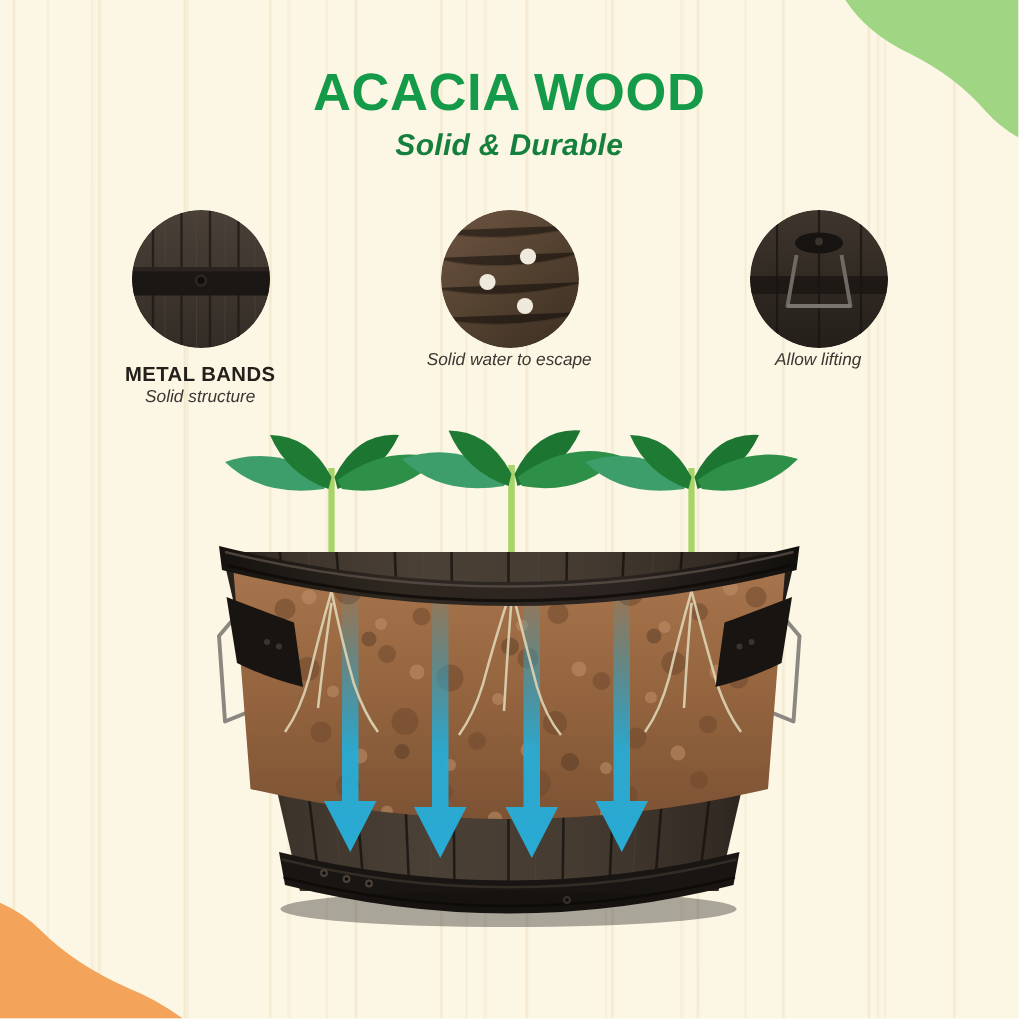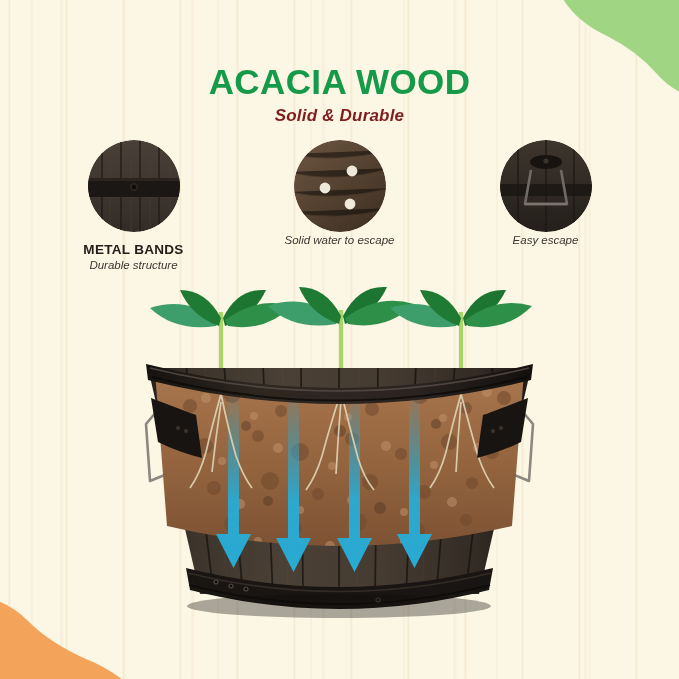--- a/index.html
+++ b/index.html
@@ -24,36 +24,36 @@
     background-size: 57px 100%, 93px 100%, 131px 100%;
     background-position: 8px 0, 31px 0, 60px 0;
     pointer-events: none;
   }
   .corner-blob { position: absolute; pointer-events: none; }
   #blob-green { top: -46px; right: -40px; width: 190px; height: 150px; }
   #blob-orange { left: -30px; bottom: -34px; width: 190px; height: 140px; }
 
   
   #heading {
-    position: absolute; top: 63px; left: 0; width: 100%;
+    position: absolute; top: 43px; left: 0; width: 100%;
     text-align: center;
   }
   #title {
     font-size: 35px;
     font-weight: 700;
     letter-spacing: 0.4px;
     color: #159A49;
     line-height: 1.06;
   }
   #subtitle {
     margin-top: 6px;
-    font-size: 17px;
+    font-size: 20px;
     font-style: italic;
     font-weight: 700;
-    color: #7f1d1d;
+    color: #15803d;
     letter-spacing: 0.2px;
   }
 
   
   #features {
     position: absolute; top: 140px; left: 0; width: 100%;
     display: flex; justify-content: center; gap: 56px;
   }
   .feature { width: 150px; text-align: center; }
   .feature-circle {
@@ -131,21 +131,21 @@
               <line x1="82" y1="0" x2="82" y2="92"></line>
             </g>
             <rect x="-2" y="38" width="96" height="19" fill="#1b1714"></rect>
             <rect x="-2" y="38" width="96" height="3" fill="#2e2722" opacity="0.8"></rect>
             <circle cx="46" cy="47" r="4.2" fill="#2b2520"></circle>
             <circle cx="46" cy="47" r="2.3" fill="#0f0d0b"></circle>
           </g>
         </svg>
       </div>
       <div class="feature-title">METAL BANDS</div>
-      <div class="feature-sub">Durable structure</div>
+      <div class="feature-sub">Solid structure</div>
     </div>
 
     <div class="feature">
       <div class="feature-circle">
         <svg viewBox="0 0 92 92" width="92" height="92">
           <defs>
             <clipPath id="cp2">
                 <circle cx="46" cy="46" r="46"></circle>
               </clipPath>
             <linearGradient id="wood2" x1="0.1" y1="0" x2="0.9" y2="1">
@@ -191,21 +191,21 @@
               <line x1="74" y1="0" x2="74" y2="92"></line>
             </g>
             <rect x="-2" y="44" width="96" height="12" fill="#181411" opacity="0.75"></rect>
             <ellipse cx="46" cy="22" rx="16" ry="7" fill="#171310"></ellipse>
             <circle cx="46" cy="21" r="2.6" fill="#3a332c"></circle>
             <path d="M 31 30 L 25 64 L 67 64 L 61 30" fill="none" stroke="#6e6a64" stroke-width="2.6" stroke-linejoin="round"></path>
             <line x1="25" y1="64" x2="67" y2="64" stroke="#7a766f" stroke-width="2.6"></line>
           </g>
         </svg>
       </div>
-      <div class="feature-sub">Easy escape</div>
+      <div class="feature-sub">Allow lifting</div>
     </div>
 
   </div>
 
   <svg id="hero" viewBox="0 0 679 360">
     <defs>
 
       <linearGradient id="bodyWood" x1="0" y1="0" x2="1" y2="0">
         <stop offset="0" stop-color="#231e19"></stop>
         <stop offset="0.12" stop-color="#3d342b"></stop>

